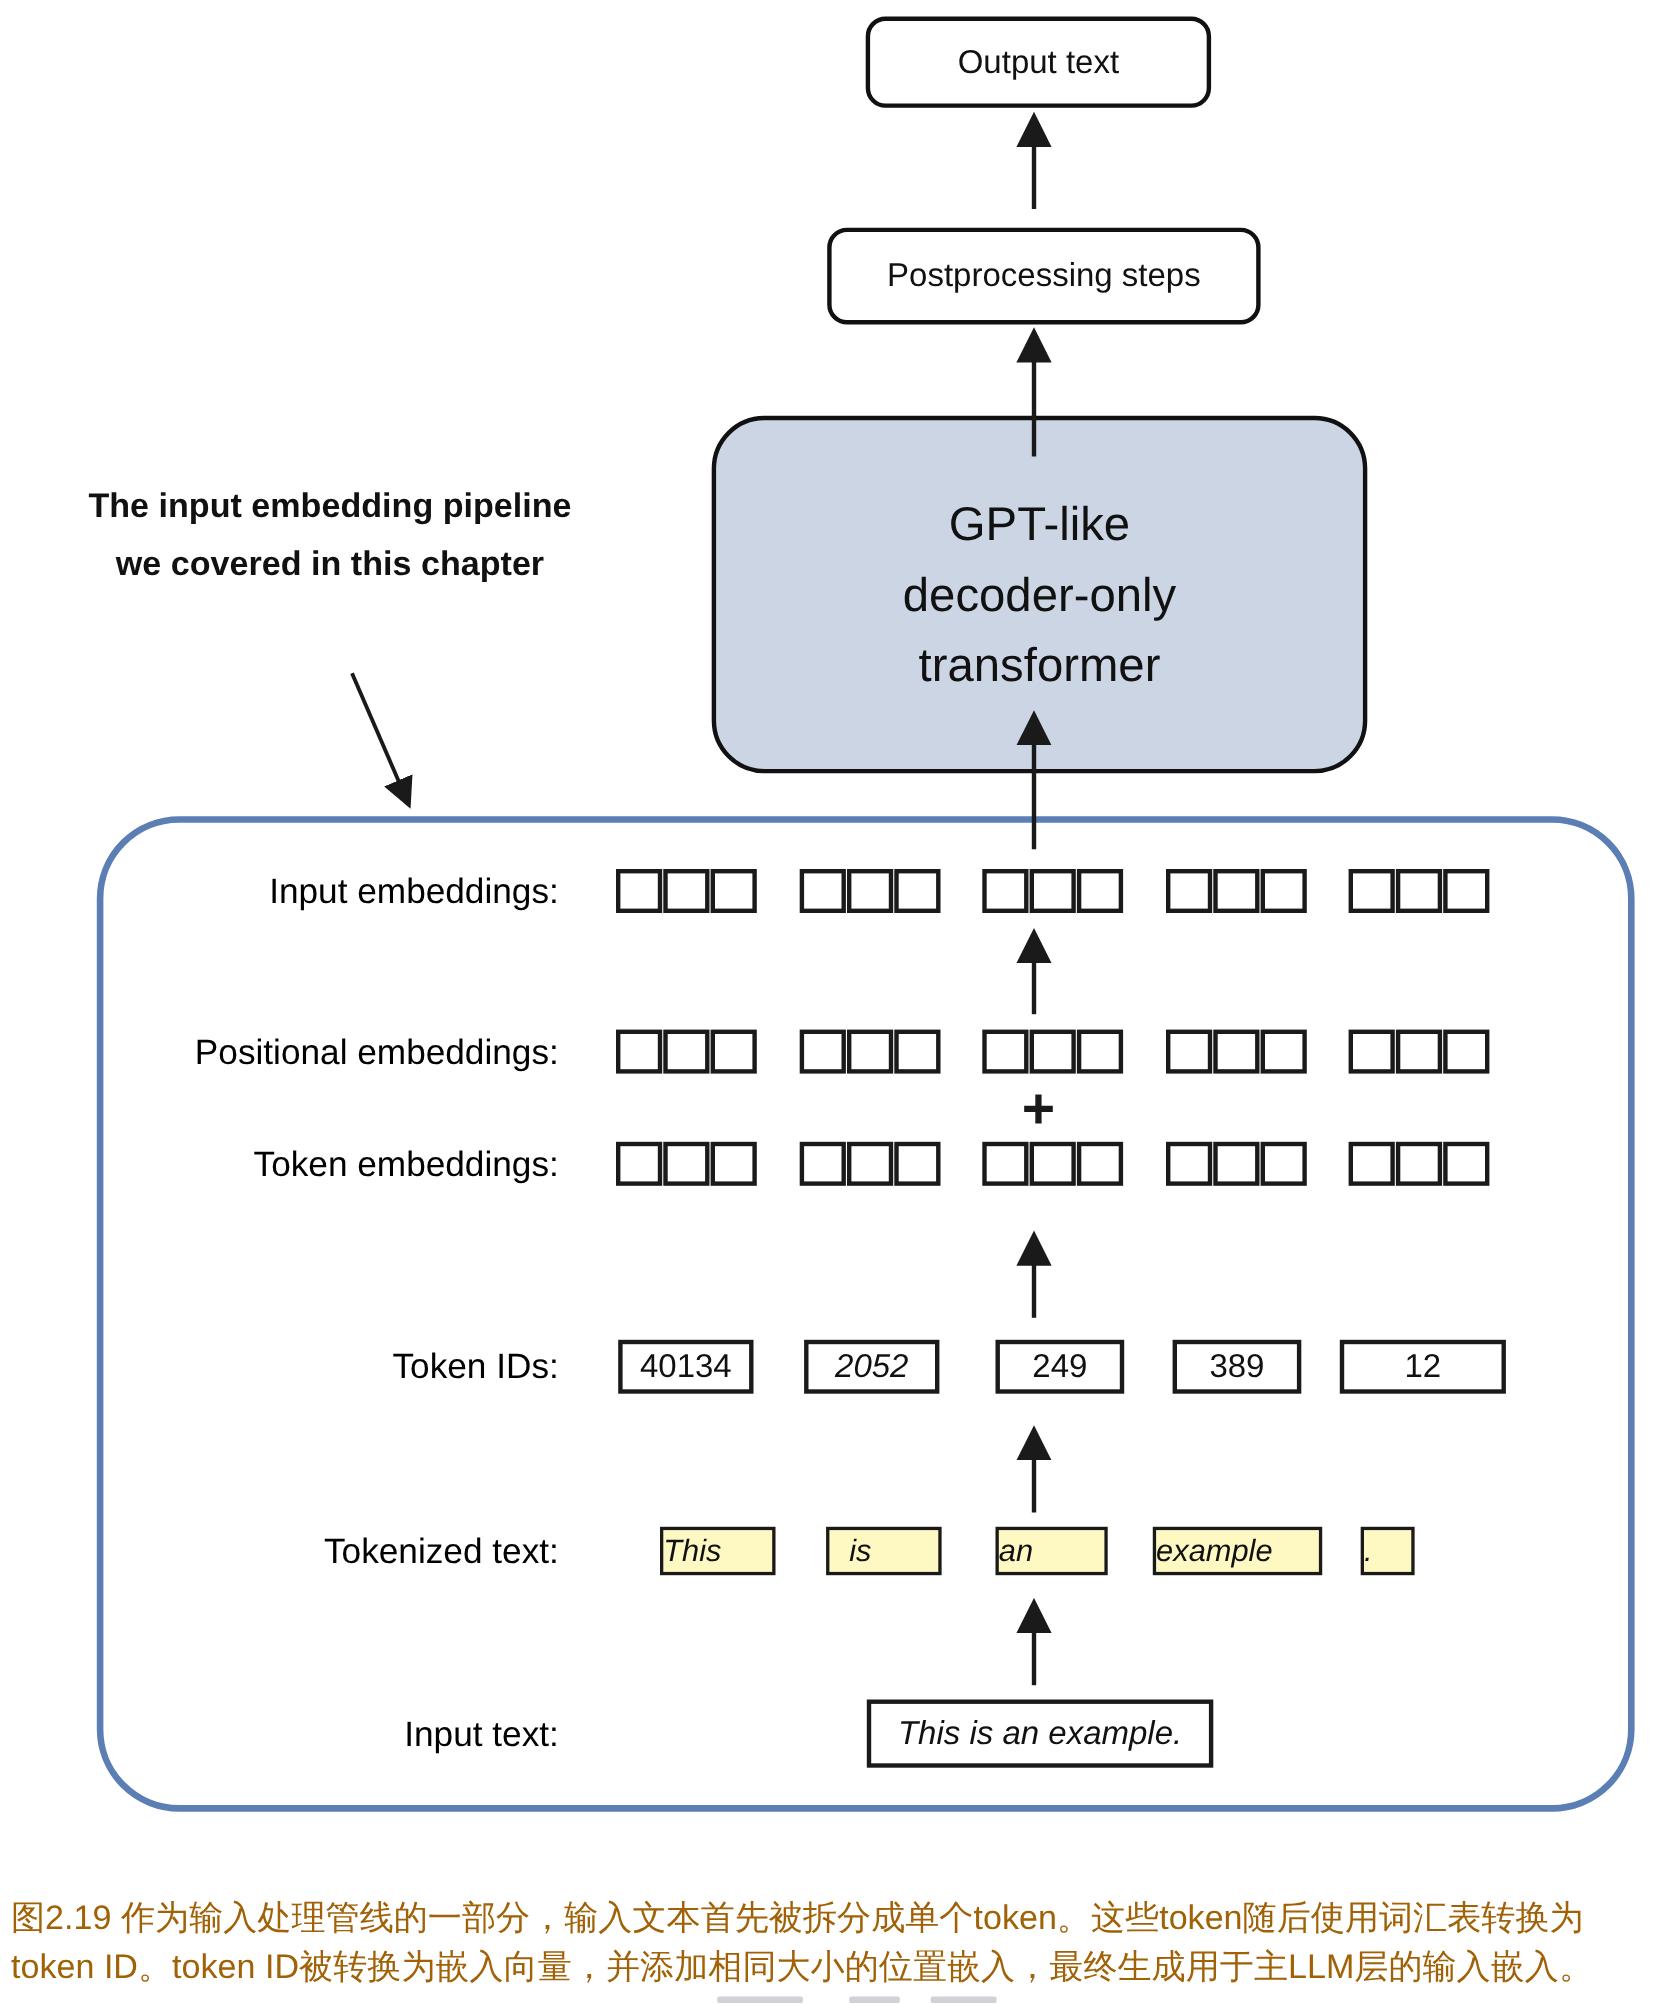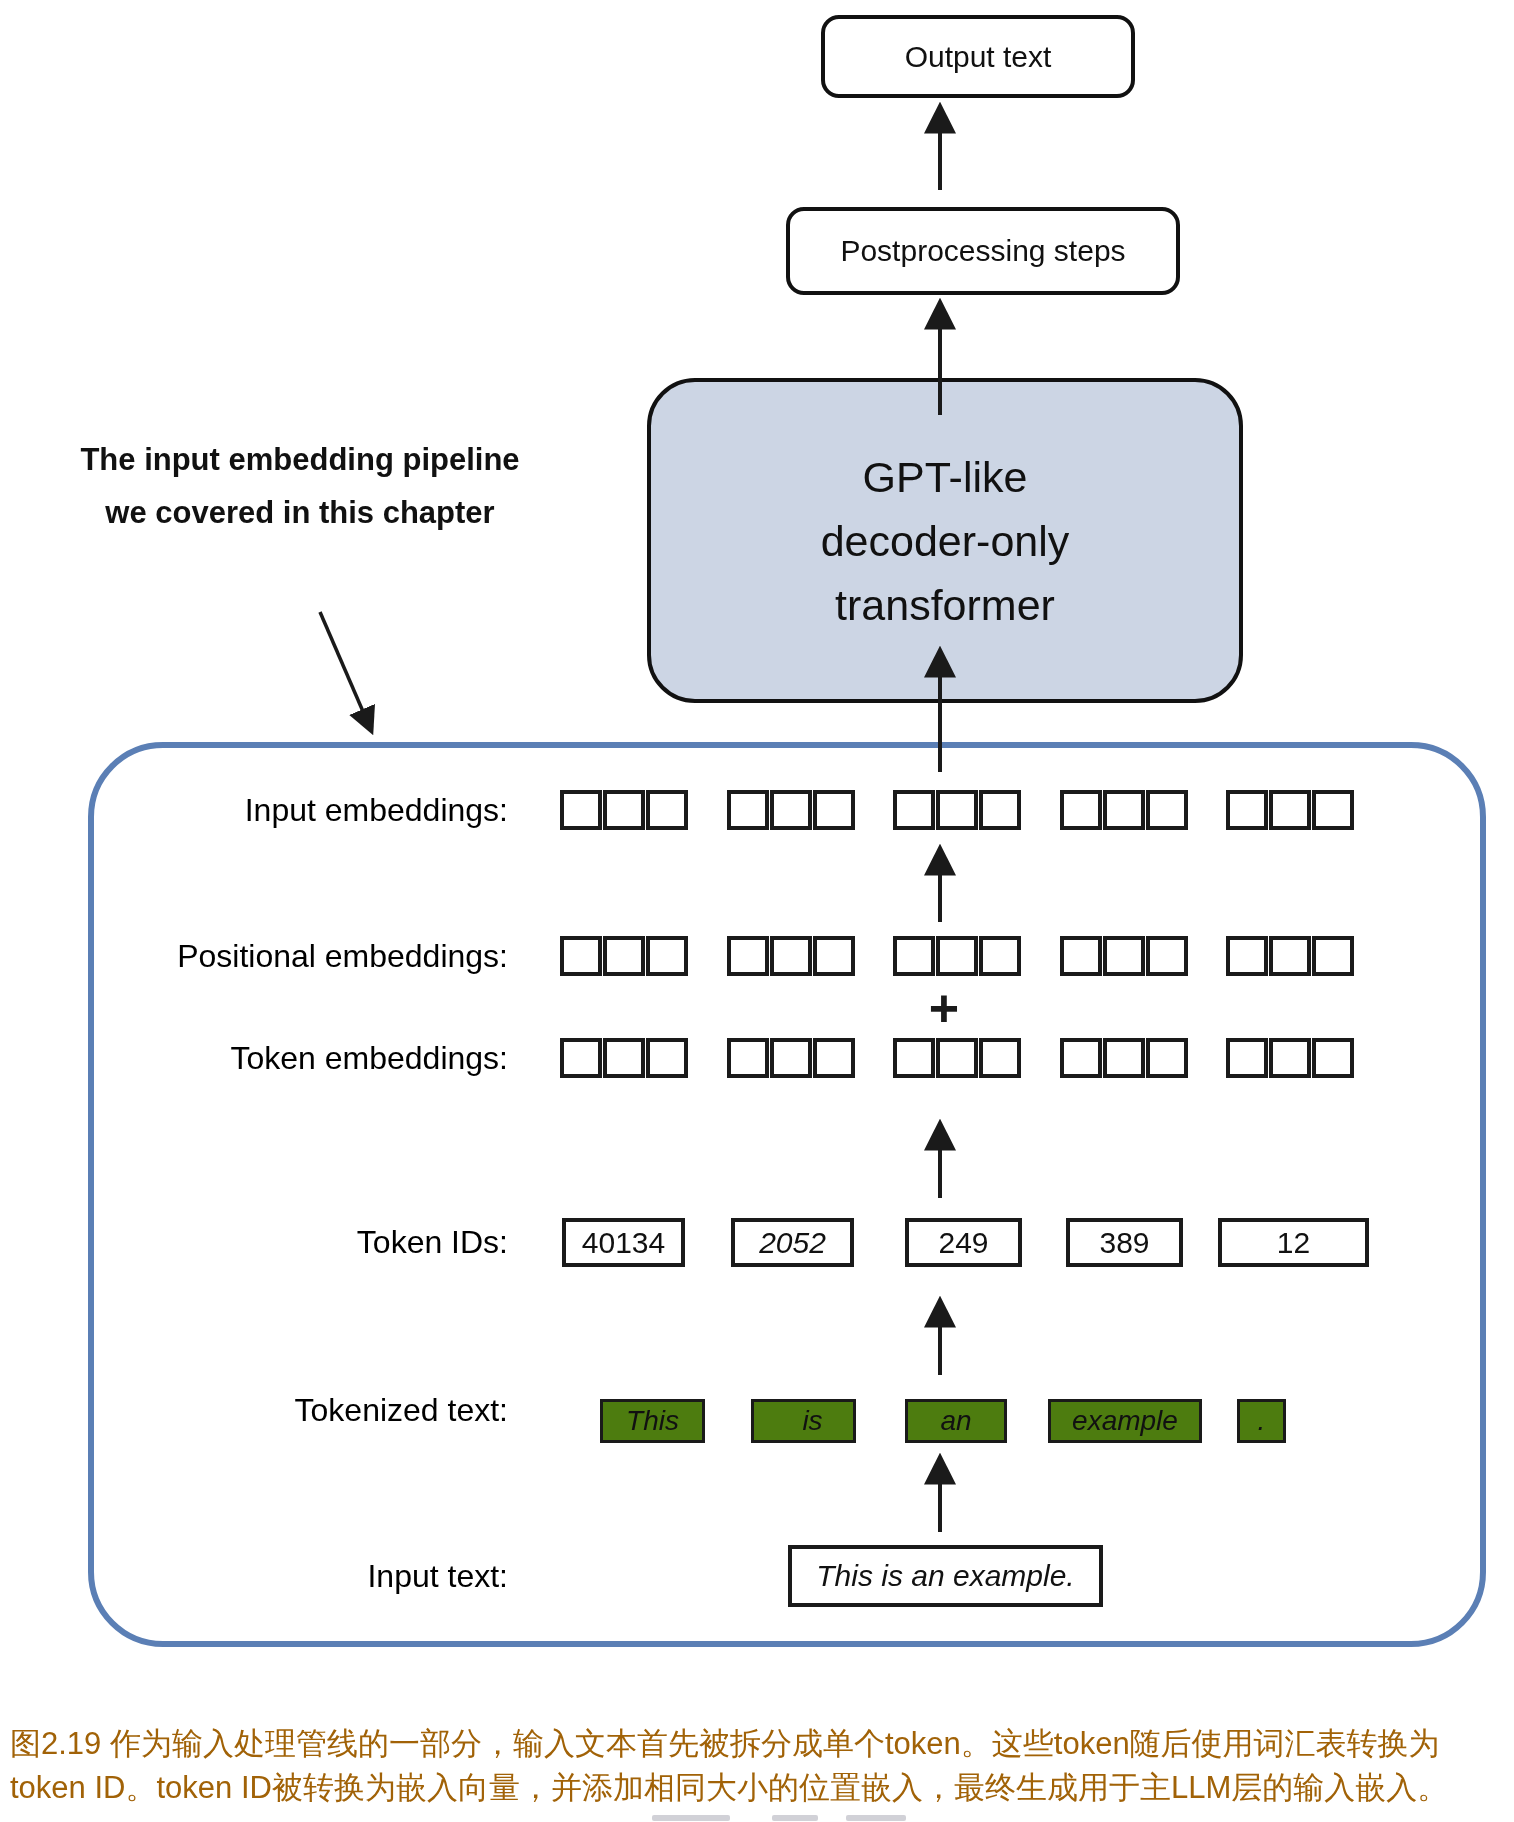--- a/index.html
+++ b/index.html
@@ -4,21 +4,21 @@
 <style>
   html,body{margin:0;padding:0;background:#ffffff;}
   #canvas{
     position:relative;width:1514px;height:1822px;background:#ffffff;overflow:hidden;
     font-family:"Liberation Sans", sans-serif;color:#111;
   }
   
   .flowbox{
     position:absolute;border:4px solid #111;border-radius:18px;background:#fff;
     display:flex;align-items:center;justify-content:center;
-    font-size:30px;color:#111;margin-left:34px;
+    font-size:30px;color:#111;
   }
   .gptbox{
     position:absolute;left:647px;top:378px;width:588px;height:317px;
     border:4px solid #111;border-radius:48px;background:#ccd5e4;
     display:flex;flex-direction:column;align-items:center;justify-content:center;
     font-size:43px;font-weight:normal;line-height:64px;color:#111;text-align:center;
   }
   
   .annotation{
     position:absolute;left:40px;top:433px;width:520px;text-align:center;
@@ -36,23 +36,23 @@
   }
   
   .sq-group{position:absolute;display:flex;gap:1px;}
   .sq{width:34px;height:32px;border:4px solid #1a1a1a;background:#fff;}
   
   .tok-box{
     position:absolute;border:4px solid #1a1a1a;background:#fff;box-sizing:border-box;
     display:flex;align-items:center;justify-content:center;font-size:30px;color:#111;
   }
   .word-box{
-    position:absolute;border:3px solid #1a1a1a;background:#4d7c0f;box-sizing:border-box;
-    display:flex;align-items:center;justify-content:center;
-    font-size:28px;font-style:italic;color:#111;margin-top:11px;
+    position:absolute;border:3px solid #1a1a1a;background:#fef9c3;box-sizing:border-box;
+    display:flex;align-items:center;
+    font-size:28px;font-style:italic;color:#111;
   }
   .input-text-box{
     position:absolute;left:788px;top:1545px;width:315px;height:62px;
     border:4px solid #1a1a1a;background:#fff;box-sizing:border-box;
     display:flex;align-items:center;justify-content:center;
     font-size:30px;font-style:italic;color:#111;
   }
   .plus{
     position:absolute;left:908px;top:983px;width:72px;height:50px;
     font-size:52px;font-weight:bold;text-align:center;line-height:50px;color:#1a1a1a;

